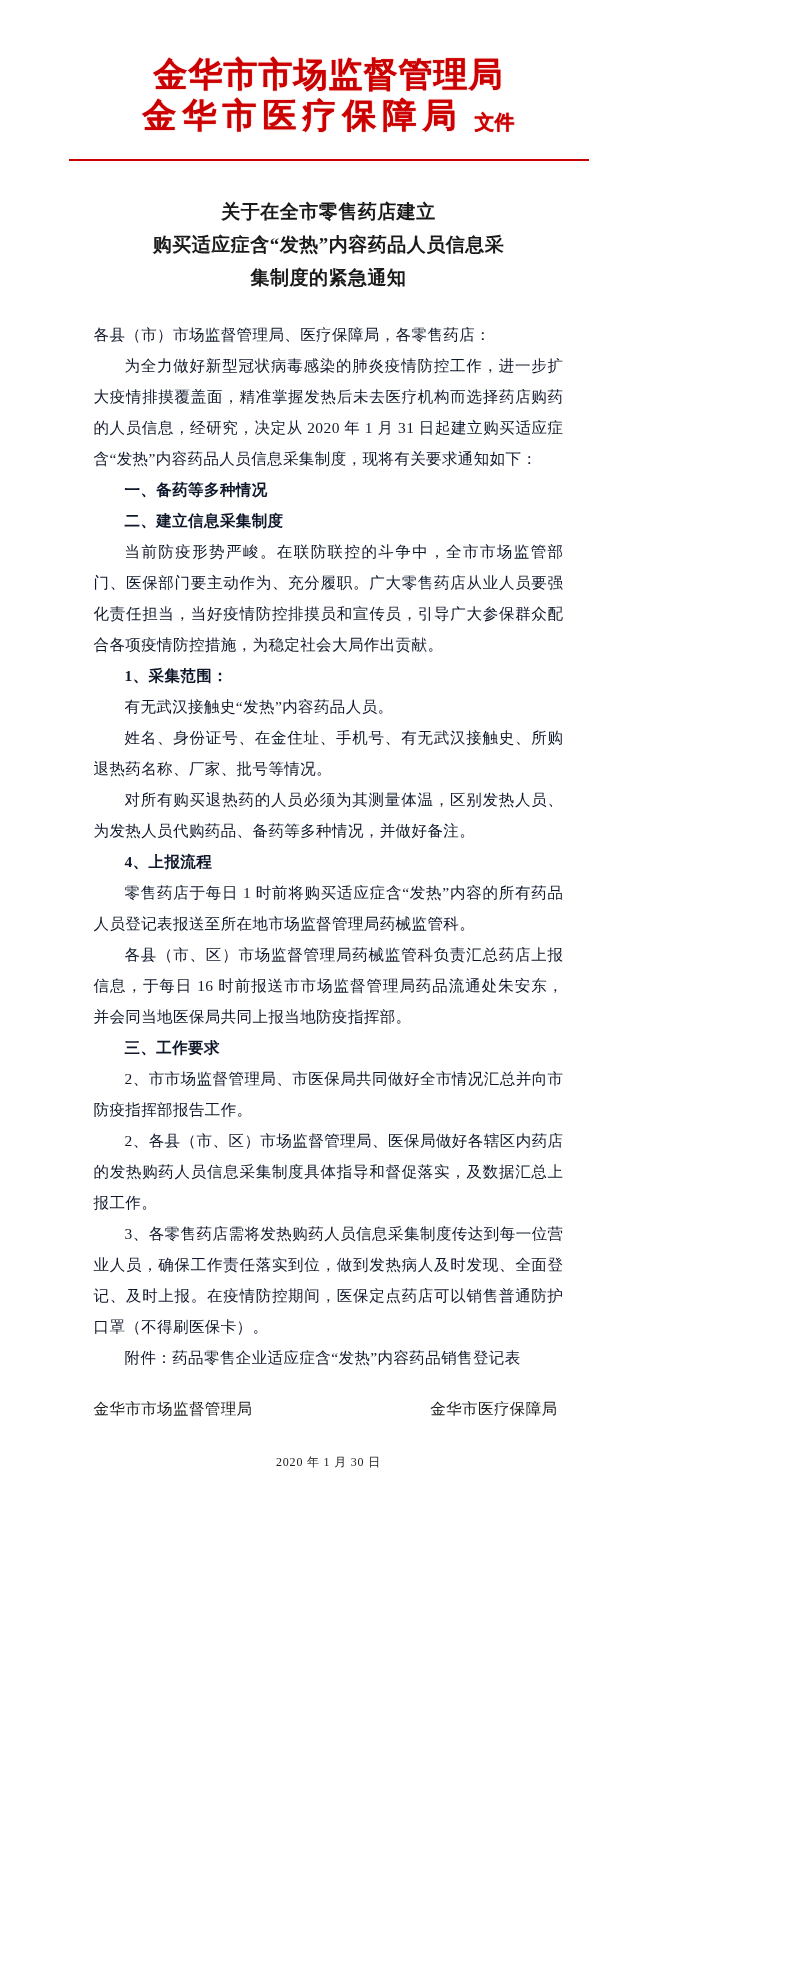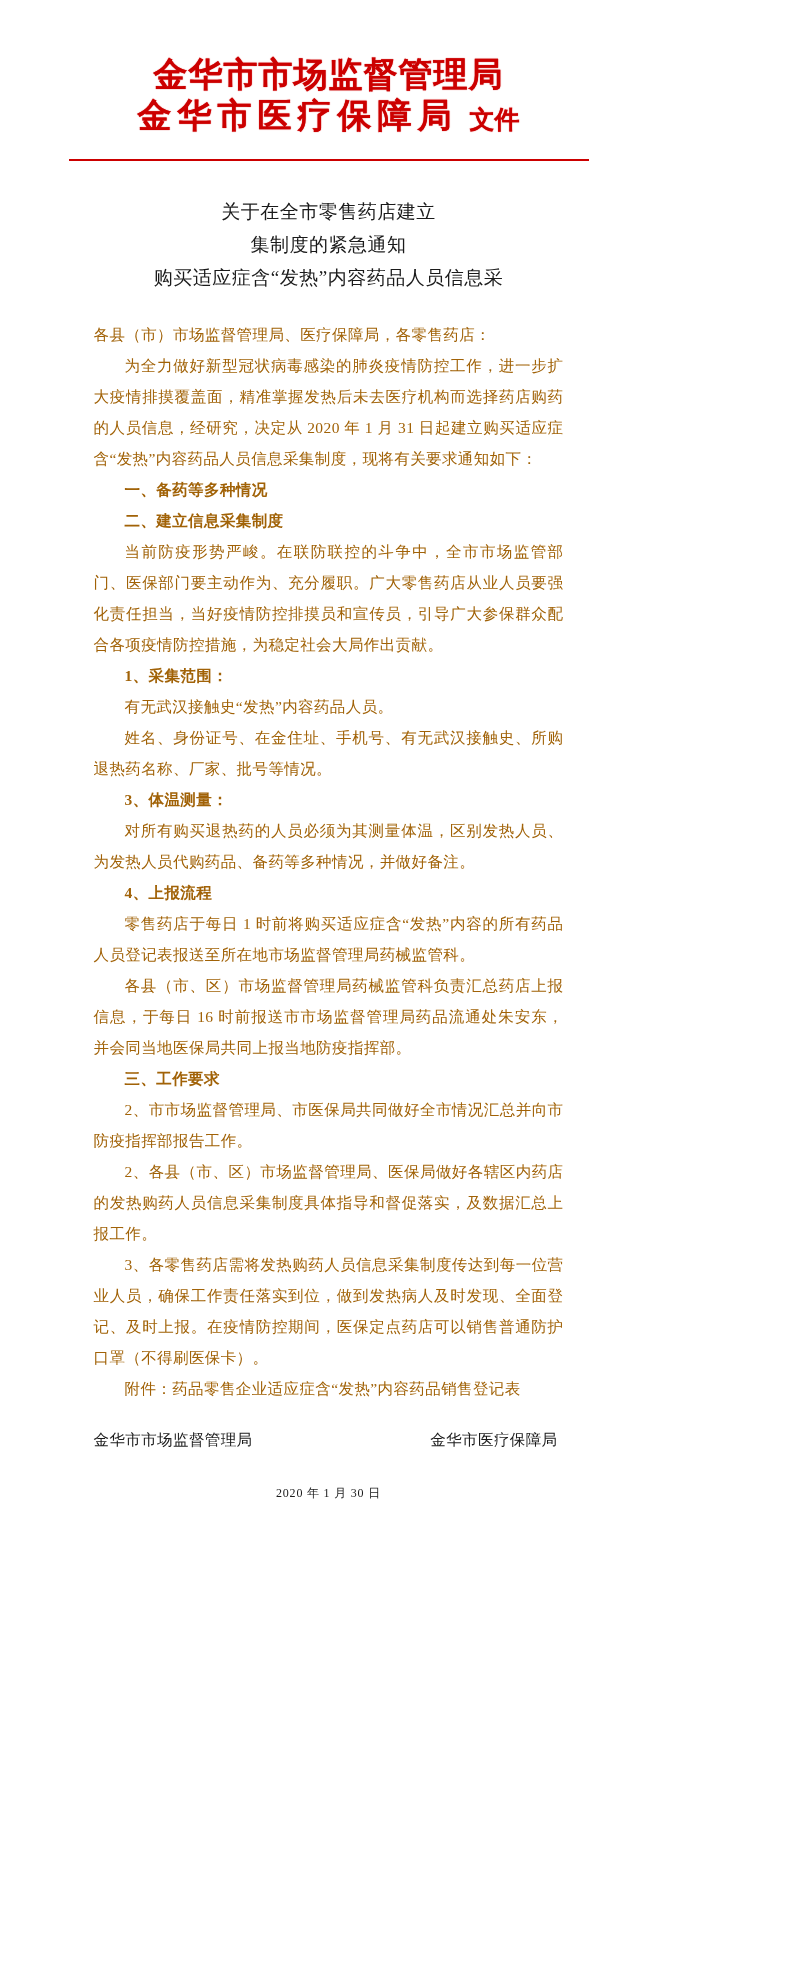--- a/index.html
+++ b/index.html
@@ -53,53 +53,53 @@
     white-space: nowrap;
     text-shadow: 0 0 1px #cc0000;
   }
   .mast-title.spaced {
     letter-spacing: 6px;
   }
   .mast-suffix {
     color: #cc0000;
     font-family: Liberation Sans, sans-serif;
     font-weight: bold;
-    font-size: 25px;
+    font-size: 20px;
     line-height: 1.2;
     margin-left: 12px;
     padding-bottom: 3px;
     white-space: nowrap;
     text-shadow: 0 0 1px #cc0000;
   }
   .mast-rule {
     width: 520px;
     height: 2px;
     background: #cc0000;
     margin: 22px auto 0 auto;
   }
 
   
   .doc-title {
     margin: 34px auto 0 auto;
     width: 470px;
     text-align: center;
     font-size: 19px;
-    font-weight: normal;
+    font-weight: bold;
     line-height: 1.75;
     color: #1a1a1a;
     letter-spacing: 0.5px;
   }
 
   
   .body-text {
     margin: 24px auto 3px auto;
     width: 470px;
     font-size: 15.5px;
     line-height: 2.0;
-    color: #a16207;
+    color: #0f172a;
     text-align: justify;
     letter-spacing: 0.4px;
   }
   .body-text p {
     margin: 0;
   }
   .p-indent { text-indent: 2em; }
   .p-flush  { text-indent: 0; }
   .p-bold   { font-weight: bold; }
   .p-attach { text-indent: 2em; margin-top: 18px; }
@@ -139,34 +139,33 @@
         <div class="mast-row">
           <span class="mast-title spaced">金华市医疗保障局</span>
           <span class="mast-suffix">文件</span>
         </div>
       </div>
       <div class="mast-rule"></div>
     </div>
 
     <div class="doc-title">
       <div>关于在全市零售药店建立</div>
+      <div>购买适应症含“发热”内容药品人员信息采</div>
       <div>集制度的紧急通知</div>
-      <div>购买适应症含“发热”内容药品人员信息采</div>
     </div>
 
     <div class="body-text">
       <p class="p-flush">各县（市）市场监督管理局、医疗保障局，各零售药店：</p>
       <p class="p-indent">为全力做好新型冠状病毒感染的肺炎疫情防控工作，进一步扩大疫情排摸覆盖面，精准掌握发热后未去医疗机构而选择药店购药的人员信息，经研究，决定从 2020 年 1 月 31 日起建立购买适应症含“发热”内容药品人员信息采集制度，现将有关要求通知如下：</p>
       <p class="p-indent p-bold">一、备药等多种情况</p>
       <p class="p-indent p-bold">二、建立信息采集制度</p>
       <p class="p-indent">当前防疫形势严峻。在联防联控的斗争中，全市市场监管部门、医保部门要主动作为、充分履职。广大零售药店从业人员要强化责任担当，当好疫情防控排摸员和宣传员，引导广大参保群众配合各项疫情防控措施，为稳定社会大局作出贡献。</p>
       <p class="p-indent p-bold">1、采集范围：</p>
       <p class="p-indent">有无武汉接触史“发热”内容药品人员。</p>
       <p class="p-indent">姓名、身份证号、在金住址、手机号、有无武汉接触史、所购退热药名称、厂家、批号等情况。</p>
-      <p class="p-indent p-bold">3、体温测量：</p>
       <p class="p-indent">对所有购买退热药的人员必须为其测量体温，区别发热人员、为发热人员代购药品、备药等多种情况，并做好备注。</p>
       <p class="p-indent p-bold">4、上报流程</p>
       <p class="p-indent">零售药店于每日 1 时前将购买适应症含“发热”内容的所有药品人员登记表报送至所在地市场监督管理局药械监管科。</p>
       <p class="p-indent">各县（市、区）市场监督管理局药械监管科负责汇总药店上报信息，于每日 16 时前报送市市场监督管理局药品流通处朱安东，并会同当地医保局共同上报当地防疫指挥部。</p>
       <p class="p-indent p-bold">三、工作要求</p>
       <p class="p-indent">2、市市场监督管理局、市医保局共同做好全市情况汇总并向市防疫指挥部报告工作。</p>
       <p class="p-indent">2、各县（市、区）市场监督管理局、医保局做好各辖区内药店的发热购药人员信息采集制度具体指导和督促落实，及数据汇总上报工作。</p>
       <p class="p-indent">3、各零售药店需将发热购药人员信息采集制度传达到每一位营业人员，确保工作责任落实到位，做到发热病人及时发现、全面登记、及时上报。在疫情防控期间，医保定点药店可以销售普通防护口罩（不得刷医保卡）。</p>
       <p class="p-attach">附件：药品零售企业适应症含“发热”内容药品销售登记表</p>
     </div>

